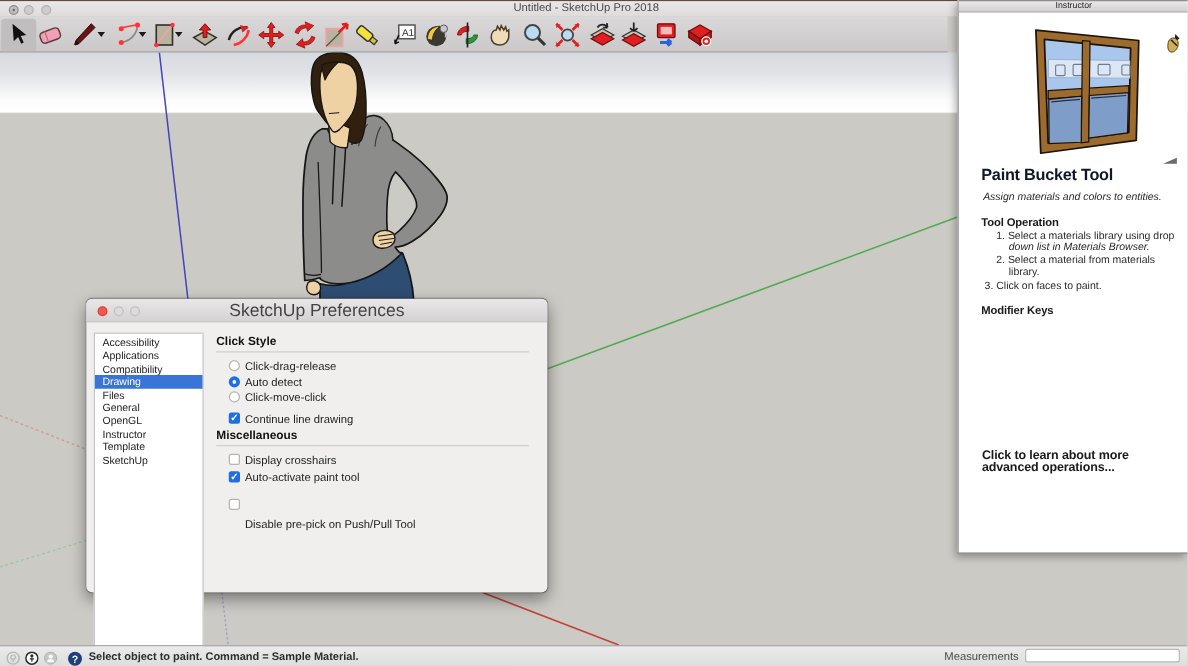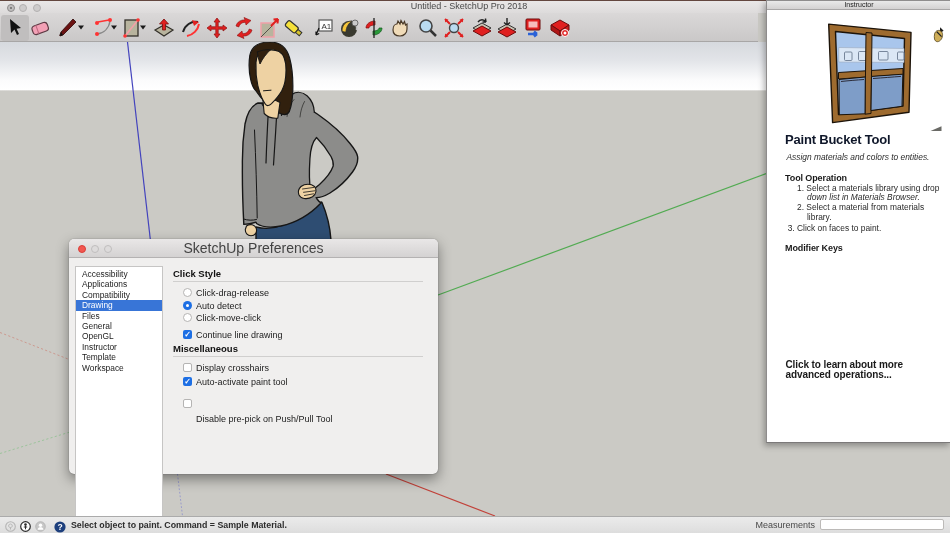--- a/index.html
+++ b/index.html
@@ -230,21 +230,21 @@
     <div id="sidebar">
       <div>Accessibility</div>
         <div>Applications</div>
         <div>Compatibility</div>
       <div class="sel">Drawing</div>
         <div>Files</div>
         <div>General</div>
       <div>OpenGL</div>
         <div>Instructor</div>
         <div>Template</div>
-        <div>Workspace</div>
+        <div>SketchUp</div>
     </div>
     <div class="dheading" style="left:104px;top:29px;">Click Style</div>
     <div class="dline" style="left:104px;top:41.5px;width:250px;"></div>
     <div class="radio" style="left:114px;top:49px;"></div>
     <div class="drow" style="left:127px;top:49px;">Click-drag-release</div>
     <div class="radio on" style="left:114px;top:61.5px;"></div>
     <div class="drow" style="left:127px;top:61.5px;">Auto detect</div>
     <div class="radio" style="left:114px;top:74px;"></div>
     <div class="drow" style="left:127px;top:74px;">Click-move-click</div>
     <div class="cbox on" style="left:114px;top:91px;">✓</div>

